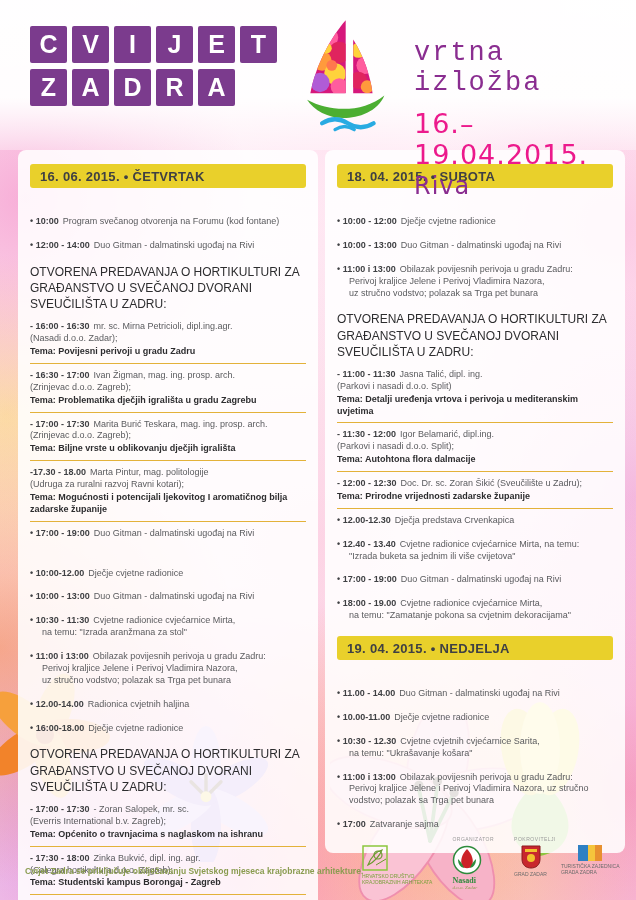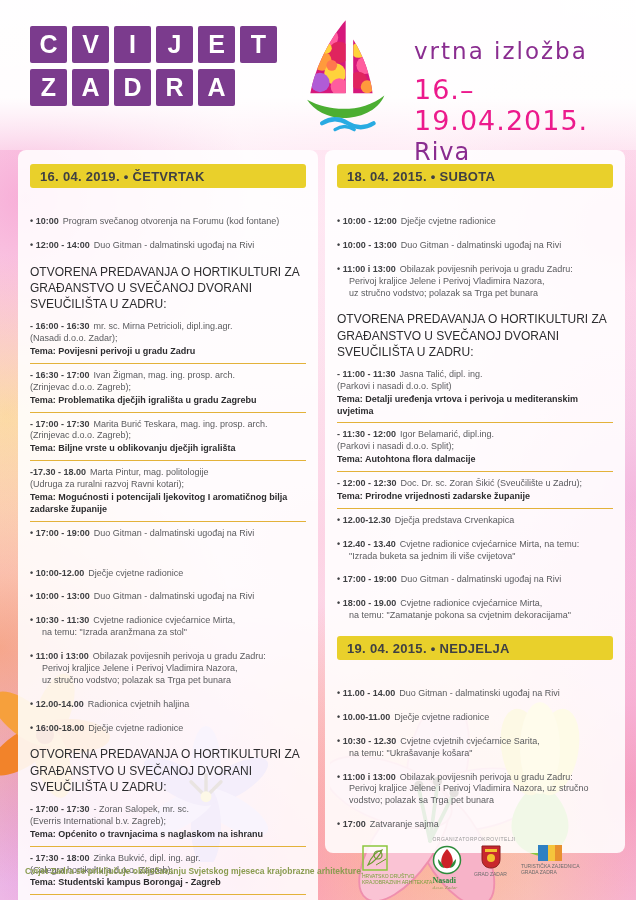--- a/index.html
+++ b/index.html
@@ -23,21 +23,21 @@
   .header-veil { position:absolute; top:0; left:0; width:636px; height:150px; z-index:1;
     background:linear-gradient(rgba(255,255,255,.96) 65%, rgba(255,255,255,.35)); }
 
   
   .tiles-wrap { position:absolute; left:30px; top:26px; z-index:3; }
   .tiles-row { display:flex; gap:5px; margin-bottom:6px; }
   .tile { width:37px; height:37px; background:#7b3b8d; color:#fff; font-weight:bold;
     font-size:25px; display:flex; align-items:center; justify-content:center; border-radius:2px; }
   .boat { position:absolute; left:294px; top:16px; width:112px; height:118px; z-index:3; }
   .head-right { position:absolute; left:414px; top:38px; z-index:3; font-family:"DejaVu Sans", sans-serif; }
-  .subtitle { color:#8a2d90; font-size:23px; letter-spacing:2px; }
+  .subtitle { color:#8a2d90; font-size:27px; letter-spacing:2px;font-family:Liberation Mono, monospace; }
   .dates { color:#ec1a8c; font-size:27px; letter-spacing:1px; margin-top:10px; }
   .location { color:#8a2d90; font-size:24px; letter-spacing:1px; margin-top:2px; }
 
   
   .panel { position:absolute; top:150px; width:300px; background:rgba(255,255,255,.88);
     border-radius:8px; padding:2px 12px 10px; box-sizing:border-box; z-index:2; }
   #col-left { left:18px; }
   #col-right { left:325px; }
   .day + .day { margin-top:14px; }
   .day-title { background:#e9d02b; color:#3f4043; font-size:13px; font-weight:bold;
@@ -47,21 +47,21 @@
   .time { font-weight:bold; color:#3f4043; margin-right:4px; }
   .desc { color:#5a5b5e; white-space:pre-line; }
   .lect-heading { font-size:12px; font-weight:normal; color:#2d2d2f; margin:2px 0 9px; line-height:1.35; }
   .lecture { font-size:9px; margin-bottom:6px; }
   .lecture .tema { font-weight:bold; color:#2d2d2f; margin-top:1px; }
   .gold-divider { border-top:1px solid #e3b23a; margin-top:5px; }
 
   
   .footer-note { position:absolute; left:25px; top:866px; font-size:8.5px; font-weight:bold;
     color:#8a9c50; z-index:3; }
-  .footer-logos { position:absolute; left:362px; top:836px; display:flex; 
+  .footer-logos { position:absolute; left:362px; top:836px; display:flex; gap:20px;
     align-items:flex-start; z-index:3; }
   .logo-block { display:flex; flex-direction:column; align-items:flex-start; }
   .tiny-label { font-size:5px; color:#9a9a9a; letter-spacing:.5px; margin-bottom:3px; }
   .caption { font-size:5px; line-height:1.25; white-space:pre-line; color:#6b6b6b; margin-top:2px; }
   .caption.green { color:#7aa13c; }
   .hdka { margin-top:9px; }
   .pokro-row { display:flex; gap:14px; align-items:flex-start; }
   .pokro-item { display:flex; flex-direction:column; align-items:center; }
   .nasadi-name { font-family:"Liberation Serif", serif; font-weight:bold; font-size:8px; color:#2e8b3c; margin-top:1px; }
   .nasadi-sub { font-family:"Liberation Serif", serif; font-style:italic; font-size:5px; color:#8a9c50; }
@@ -175,21 +175,21 @@
   </svg>
 
   <div class="head-right">
     <div class="subtitle">vrtna izložba</div>
     <div class="dates">16.–19.04.2015.</div>
     <div class="location">Riva</div>
   </div>
 
   <div class="panel" id="col-left">
   <section class="day">
-    <h2 class="day-title">16. 04. 2019. • ČETVRTAK</h2>
+    <h2 class="day-title">16. 06. 2015. • ČETVRTAK</h2>
     <div class="items">
   <div class="event">
     <span class="time">• 10:00</span><span class="desc">Program svečanog otvorenja na Forumu (kod fontane)</span>
   </div>
 
   <div class="event">
     <span class="time">• 12:00 - 14:00</span><span class="desc">Duo Gitman - dalmatinski ugođaj na Rivi</span>
   </div>
 
   <div class="lect-heading">OTVORENA PREDAVANJA O HORTIKULTURI ZA GRAĐANSTVO U SVEČANOJ DVORANI SVEUČILIŠTA U ZADRU:</div>

